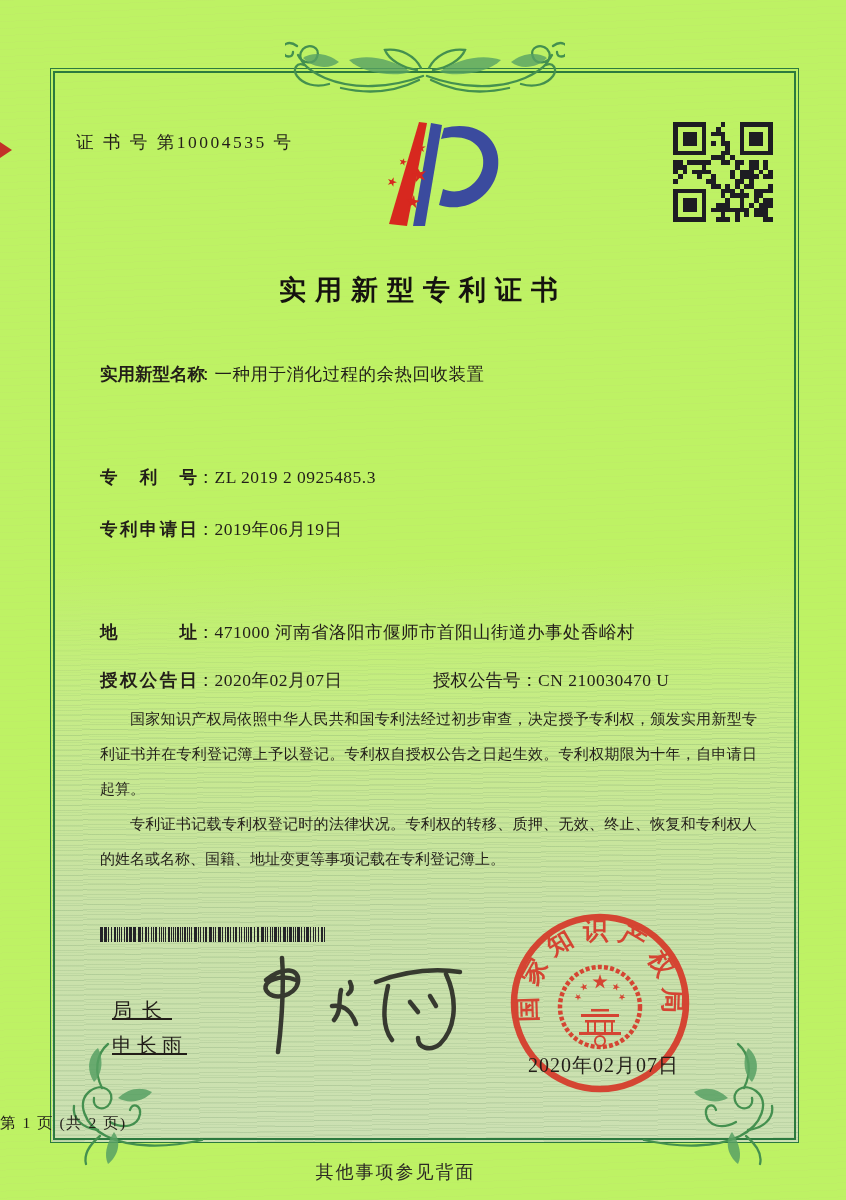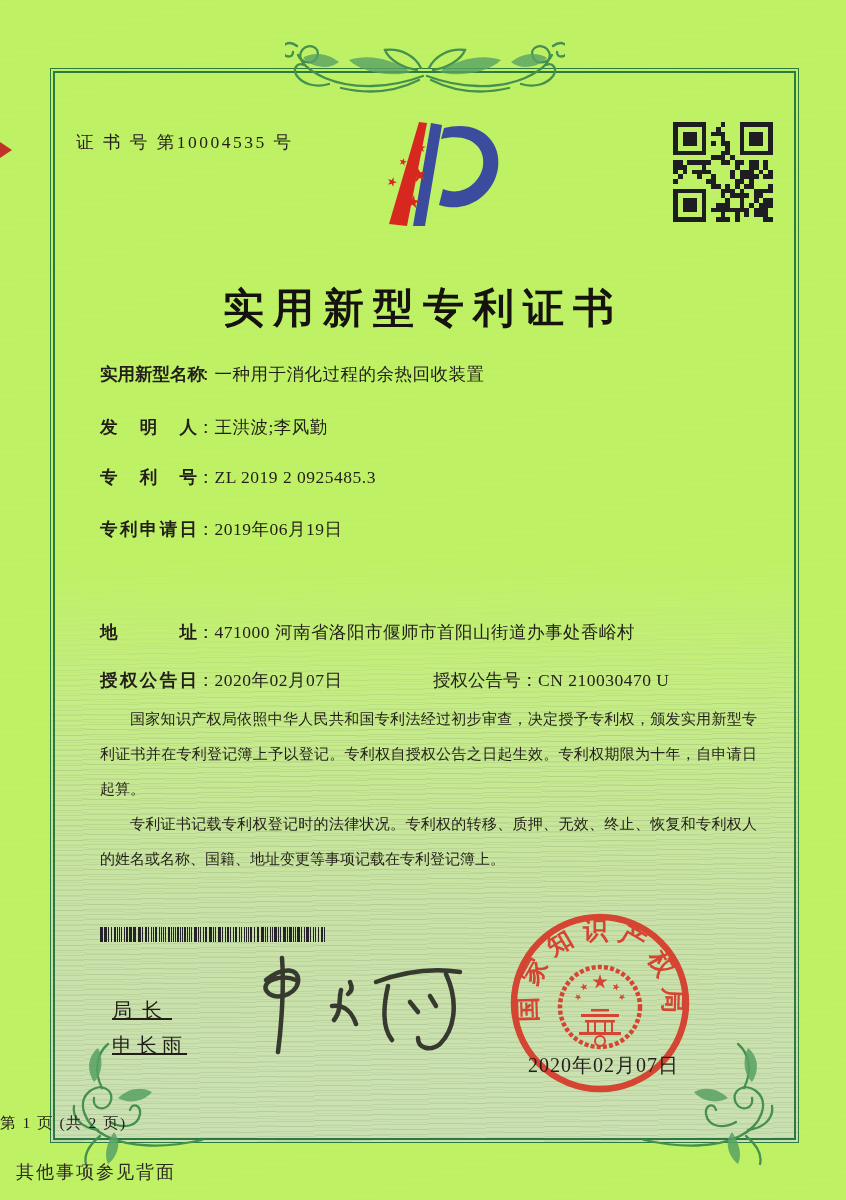--- a/index.html
+++ b/index.html
@@ -14,38 +14,38 @@
         background:repeating-linear-gradient(179deg,rgba(108,148,104,.16) 0 1px,transparent 1px 5px),
                    repeating-linear-gradient(181.5deg,rgba(108,148,104,.10) 0 1px,transparent 1px 7px);
         -webkit-mask-image:linear-gradient(180deg,transparent,#000 140px);
         mask-image:linear-gradient(180deg,transparent,#000 140px);}
   .frame{position:absolute;left:50px;top:68px;right:47px;bottom:57px;border:1px solid #2c7a3f;}
   .frame::after{content:'';position:absolute;inset:2px;border:2px solid #2c7a3f;}
   .orn{position:absolute;z-index:3;}
   .cert-no{position:absolute;left:76px;top:130px;font-size:17.5px;letter-spacing:2.5px;z-index:4;}
   .logo{position:absolute;left:355px;top:118px;z-index:4;}
   .qr{position:absolute;left:672px;top:122px;z-index:4;}
-  .title{position:absolute;top:254px;left:0;width:100%;text-align:center;font-size:41px;font-weight:700;
+  .title{position:absolute;top:254px;left:0;width:100%;text-align:center;font-size:27px;font-weight:700;
          letter-spacing:9px;color:#15120f;z-index:4;}
   .row{position:absolute;left:100px;font-size:17.5px;white-space:nowrap;z-index:4;}
   .row .lbl{display:inline-block;width:97px;text-align:justify;text-align-last:justify;font-weight:bold;}
   .row .val{letter-spacing:.5px;}
   .row .grp2{position:absolute;left:333px;top:0;white-space:nowrap;}
   .legal{position:absolute;left:100px;width:657px;top:702px;font-size:15px;line-height:35px;
          text-align:justify;z-index:4;}
   .legal p{margin:0;text-indent:2em;}
   .barcode{position:absolute;left:100px;top:927px;z-index:4;}
   .officer-title{position:absolute;left:112px;top:997px;font-size:20px;letter-spacing:10px;z-index:4;text-decoration:underline;}
   .officer-name{position:absolute;left:112px;top:1032px;font-size:20px;letter-spacing:5px;z-index:4;text-decoration:underline;}
   .signature{position:absolute;left:238px;top:952px;z-index:5;}
   .seal{position:absolute;left:505px;top:908px;z-index:5;opacity:.93;}
   .seal-text{font-size:25px;font-weight:bold;fill:#d63a2a;letter-spacing:9px;font-family:"Liberation Serif",serif;}
   .seal-date{position:absolute;left:528px;top:1052px;font-size:20px;letter-spacing:1px;z-index:6;}
   .page-info{position:absolute;top:1113px;left:0;width:100%;text-align:left;font-size:15.5px;letter-spacing:1.5px;z-index:4;}
-  .back-note{position:absolute;top:1160px;left:0;right:55px;font-size:18px;letter-spacing:2px;color:#2c2a24;z-index:4;padding-left:16px;}
+  .back-note{position:absolute;top:1160px;left:0;right:55px;text-align:center;font-size:18px;letter-spacing:2px;color:#2c2a24;z-index:4;}
   .artifact{position:absolute;left:0;top:142px;width:0;height:0;border-top:8px solid transparent;
             border-bottom:8px solid transparent;border-left:12px solid #c23228;z-index:4;}
   svg{display:block;}
 </style>
 </head>
 <body>
 
 <div class="page">
 
   <svg width="0" height="0" style="position:absolute">
@@ -116,23 +116,20 @@
   <div class="qr">
     <svg width="102" height="100" viewBox="0 0 100 100" shape-rendering="crispEdges">
       <path id="qr-mods" fill="#1d1d22" fill-rule="evenodd" d="M47.62,0.00h4.76v4.76h-4.76zM42.86,4.76h4.76v4.76h-4.76zM38.10,9.52h4.76v4.76h-4.76zM42.86,9.52h4.76v4.76h-4.76zM47.62,9.52h4.76v4.76h-4.76zM47.62,14.29h4.76v4.76h-4.76zM38.10,19.05h4.76v4.76h-4.76zM47.62,19.05h4.76v4.76h-4.76zM52.38,19.05h4.76v4.76h-4.76zM52.38,23.81h4.76v4.76h-4.76zM47.62,28.57h4.76v4.76h-4.76zM52.38,28.57h4.76v4.76h-4.76zM38.10,33.33h4.76v4.76h-4.76zM42.86,33.33h4.76v4.76h-4.76zM47.62,33.33h4.76v4.76h-4.76zM57.14,33.33h4.76v4.76h-4.76zM0.00,38.10h4.76v4.76h-4.76zM4.76,38.10h4.76v4.76h-4.76zM14.29,38.10h4.76v4.76h-4.76zM19.05,38.10h4.76v4.76h-4.76zM23.81,38.10h4.76v4.76h-4.76zM28.57,38.10h4.76v4.76h-4.76zM33.33,38.10h4.76v4.76h-4.76zM47.62,38.10h4.76v4.76h-4.76zM52.38,38.10h4.76v4.76h-4.76zM61.90,38.10h4.76v4.76h-4.76zM66.67,38.10h4.76v4.76h-4.76zM76.19,38.10h4.76v4.76h-4.76zM80.95,38.10h4.76v4.76h-4.76zM90.48,38.10h4.76v4.76h-4.76zM0.00,42.86h4.76v4.76h-4.76zM4.76,42.86h4.76v4.76h-4.76zM9.52,42.86h4.76v4.76h-4.76zM28.57,42.86h4.76v4.76h-4.76zM61.90,42.86h4.76v4.76h-4.76zM76.19,42.86h4.76v4.76h-4.76zM80.95,42.86h4.76v4.76h-4.76zM90.48,42.86h4.76v4.76h-4.76zM0.00,47.62h4.76v4.76h-4.76zM9.52,47.62h4.76v4.76h-4.76zM19.05,47.62h4.76v4.76h-4.76zM23.81,47.62h4.76v4.76h-4.76zM28.57,47.62h4.76v4.76h-4.76zM33.33,47.62h4.76v4.76h-4.76zM57.14,47.62h4.76v4.76h-4.76zM66.67,47.62h4.76v4.76h-4.76zM71.43,47.62h4.76v4.76h-4.76zM76.19,47.62h4.76v4.76h-4.76zM85.71,47.62h4.76v4.76h-4.76zM95.24,47.62h4.76v4.76h-4.76zM4.76,52.38h4.76v4.76h-4.76zM23.81,52.38h4.76v4.76h-4.76zM38.10,52.38h4.76v4.76h-4.76zM57.14,52.38h4.76v4.76h-4.76zM66.67,52.38h4.76v4.76h-4.76zM71.43,52.38h4.76v4.76h-4.76zM76.19,52.38h4.76v4.76h-4.76zM80.95,52.38h4.76v4.76h-4.76zM90.48,52.38h4.76v4.76h-4.76zM95.24,52.38h4.76v4.76h-4.76zM0.00,57.14h4.76v4.76h-4.76zM33.33,57.14h4.76v4.76h-4.76zM38.10,57.14h4.76v4.76h-4.76zM61.90,57.14h4.76v4.76h-4.76zM66.67,57.14h4.76v4.76h-4.76zM76.19,57.14h4.76v4.76h-4.76zM38.10,61.90h4.76v4.76h-4.76zM42.86,61.90h4.76v4.76h-4.76zM52.38,61.90h4.76v4.76h-4.76zM61.90,61.90h4.76v4.76h-4.76zM71.43,61.90h4.76v4.76h-4.76zM76.19,61.90h4.76v4.76h-4.76zM95.24,61.90h4.76v4.76h-4.76zM47.62,66.67h4.76v4.76h-4.76zM52.38,66.67h4.76v4.76h-4.76zM57.14,66.67h4.76v4.76h-4.76zM66.67,66.67h4.76v4.76h-4.76zM80.95,66.67h4.76v4.76h-4.76zM85.71,66.67h4.76v4.76h-4.76zM90.48,66.67h4.76v4.76h-4.76zM95.24,66.67h4.76v4.76h-4.76zM47.62,71.43h4.76v4.76h-4.76zM57.14,71.43h4.76v4.76h-4.76zM61.90,71.43h4.76v4.76h-4.76zM66.67,71.43h4.76v4.76h-4.76zM71.43,71.43h4.76v4.76h-4.76zM80.95,71.43h4.76v4.76h-4.76zM85.71,71.43h4.76v4.76h-4.76zM52.38,76.19h4.76v4.76h-4.76zM66.67,76.19h4.76v4.76h-4.76zM80.95,76.19h4.76v4.76h-4.76zM90.48,76.19h4.76v4.76h-4.76zM95.24,76.19h4.76v4.76h-4.76zM42.86,80.95h4.76v4.76h-4.76zM47.62,80.95h4.76v4.76h-4.76zM52.38,80.95h4.76v4.76h-4.76zM66.67,80.95h4.76v4.76h-4.76zM76.19,80.95h4.76v4.76h-4.76zM85.71,80.95h4.76v4.76h-4.76zM90.48,80.95h4.76v4.76h-4.76zM95.24,80.95h4.76v4.76h-4.76zM38.10,85.71h4.76v4.76h-4.76zM42.86,85.71h4.76v4.76h-4.76zM47.62,85.71h4.76v4.76h-4.76zM52.38,85.71h4.76v4.76h-4.76zM57.14,85.71h4.76v4.76h-4.76zM61.90,85.71h4.76v4.76h-4.76zM66.67,85.71h4.76v4.76h-4.76zM71.43,85.71h4.76v4.76h-4.76zM80.95,85.71h4.76v4.76h-4.76zM85.71,85.71h4.76v4.76h-4.76zM90.48,85.71h4.76v4.76h-4.76zM47.62,90.48h4.76v4.76h-4.76zM61.90,90.48h4.76v4.76h-4.76zM71.43,90.48h4.76v4.76h-4.76zM80.95,90.48h4.76v4.76h-4.76zM85.71,90.48h4.76v4.76h-4.76zM90.48,90.48h4.76v4.76h-4.76zM42.86,95.24h4.76v4.76h-4.76zM47.62,95.24h4.76v4.76h-4.76zM52.38,95.24h4.76v4.76h-4.76zM61.90,95.24h4.76v4.76h-4.76zM90.48,95.24h4.76v4.76h-4.76zM95.24,95.24h4.76v4.76h-4.76zM0,0h33.333333333333336v33.333333333333336h-33.333333333333336z M4.761904761904762,4.761904761904762h23.80952380952381v23.80952380952381h-23.80952380952381z M9.523809523809524,9.523809523809524h14.285714285714285v14.285714285714285h-14.285714285714285zM66.66666666666667,0h33.333333333333336v33.333333333333336h-33.333333333333336z M71.42857142857143,4.761904761904762h23.80952380952381v23.80952380952381h-23.80952380952381z M76.19047619047619,9.523809523809524h14.285714285714285v14.285714285714285h-14.285714285714285zM0,66.66666666666667h33.333333333333336v33.333333333333336h-33.333333333333336z M4.761904761904762,71.42857142857143h23.80952380952381v23.80952380952381h-23.80952380952381z M9.523809523809524,76.19047619047619h14.285714285714285v14.285714285714285h-14.285714285714285z"></path>
     </svg>
   </div>
 
   <h1 class="title">实用新型专利证书</h1>
 
   <div class="row" style="top:362px">
     <span class="lbl">实用新型名称</span><span class="colon">：</span><span class="val">一种用于消化过程的余热回收装置</span>
-  </div>
-  <div class="row" style="top:415px">
-    <span class="lbl">发明人</span><span class="colon">：</span><span class="val">王洪波;李风勤</span>
   </div>
   <div class="row" style="top:465px">
     <span class="lbl">专利号</span><span class="colon">：</span><span class="val">ZL 2019 2 0925485.3</span>
   </div>
   <div class="row" style="top:517px">
     <span class="lbl">专利申请日</span><span class="colon">：</span><span class="val">2019年06月19日</span>
   </div>
   <div class="row" style="top:620px">
     <span class="lbl">地址</span><span class="colon">：</span><span class="val">471000 河南省洛阳市偃师市首阳山街道办事处香峪村</span>
   </div>

